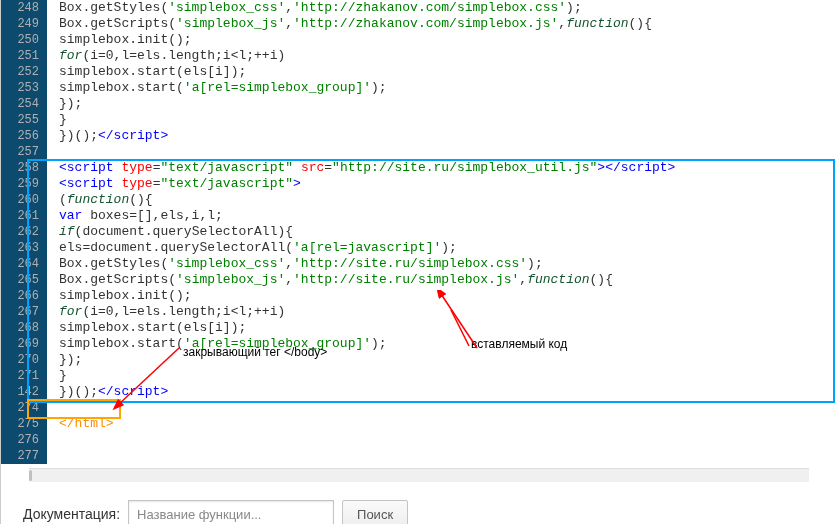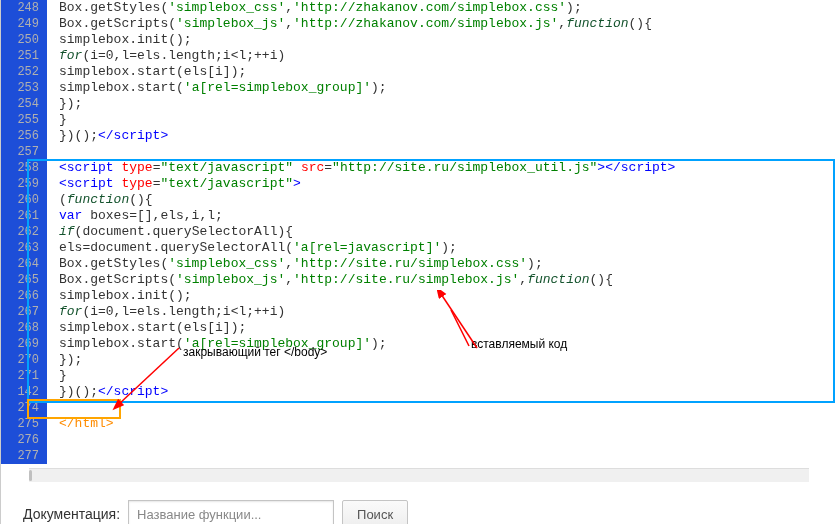--- a/index.html
+++ b/index.html
@@ -31,21 +31,21 @@
     display: flex;
     height: 16px;
     white-space: pre;
     position: relative;
   }
   .gutter {
     width: 38px;
     text-align: right;
     padding-right: 8px;
     color: #B0B0B0;
-    background: #1d4ed8;
+    background: #0c4a6e;
     flex-shrink: 0;
     user-select: none;
     font-size: 12px;
   }
   .code-content {
     padding-left: 12px;
     flex: 1;
     position: relative;
   }
   .s-plain { color: #333333; }

